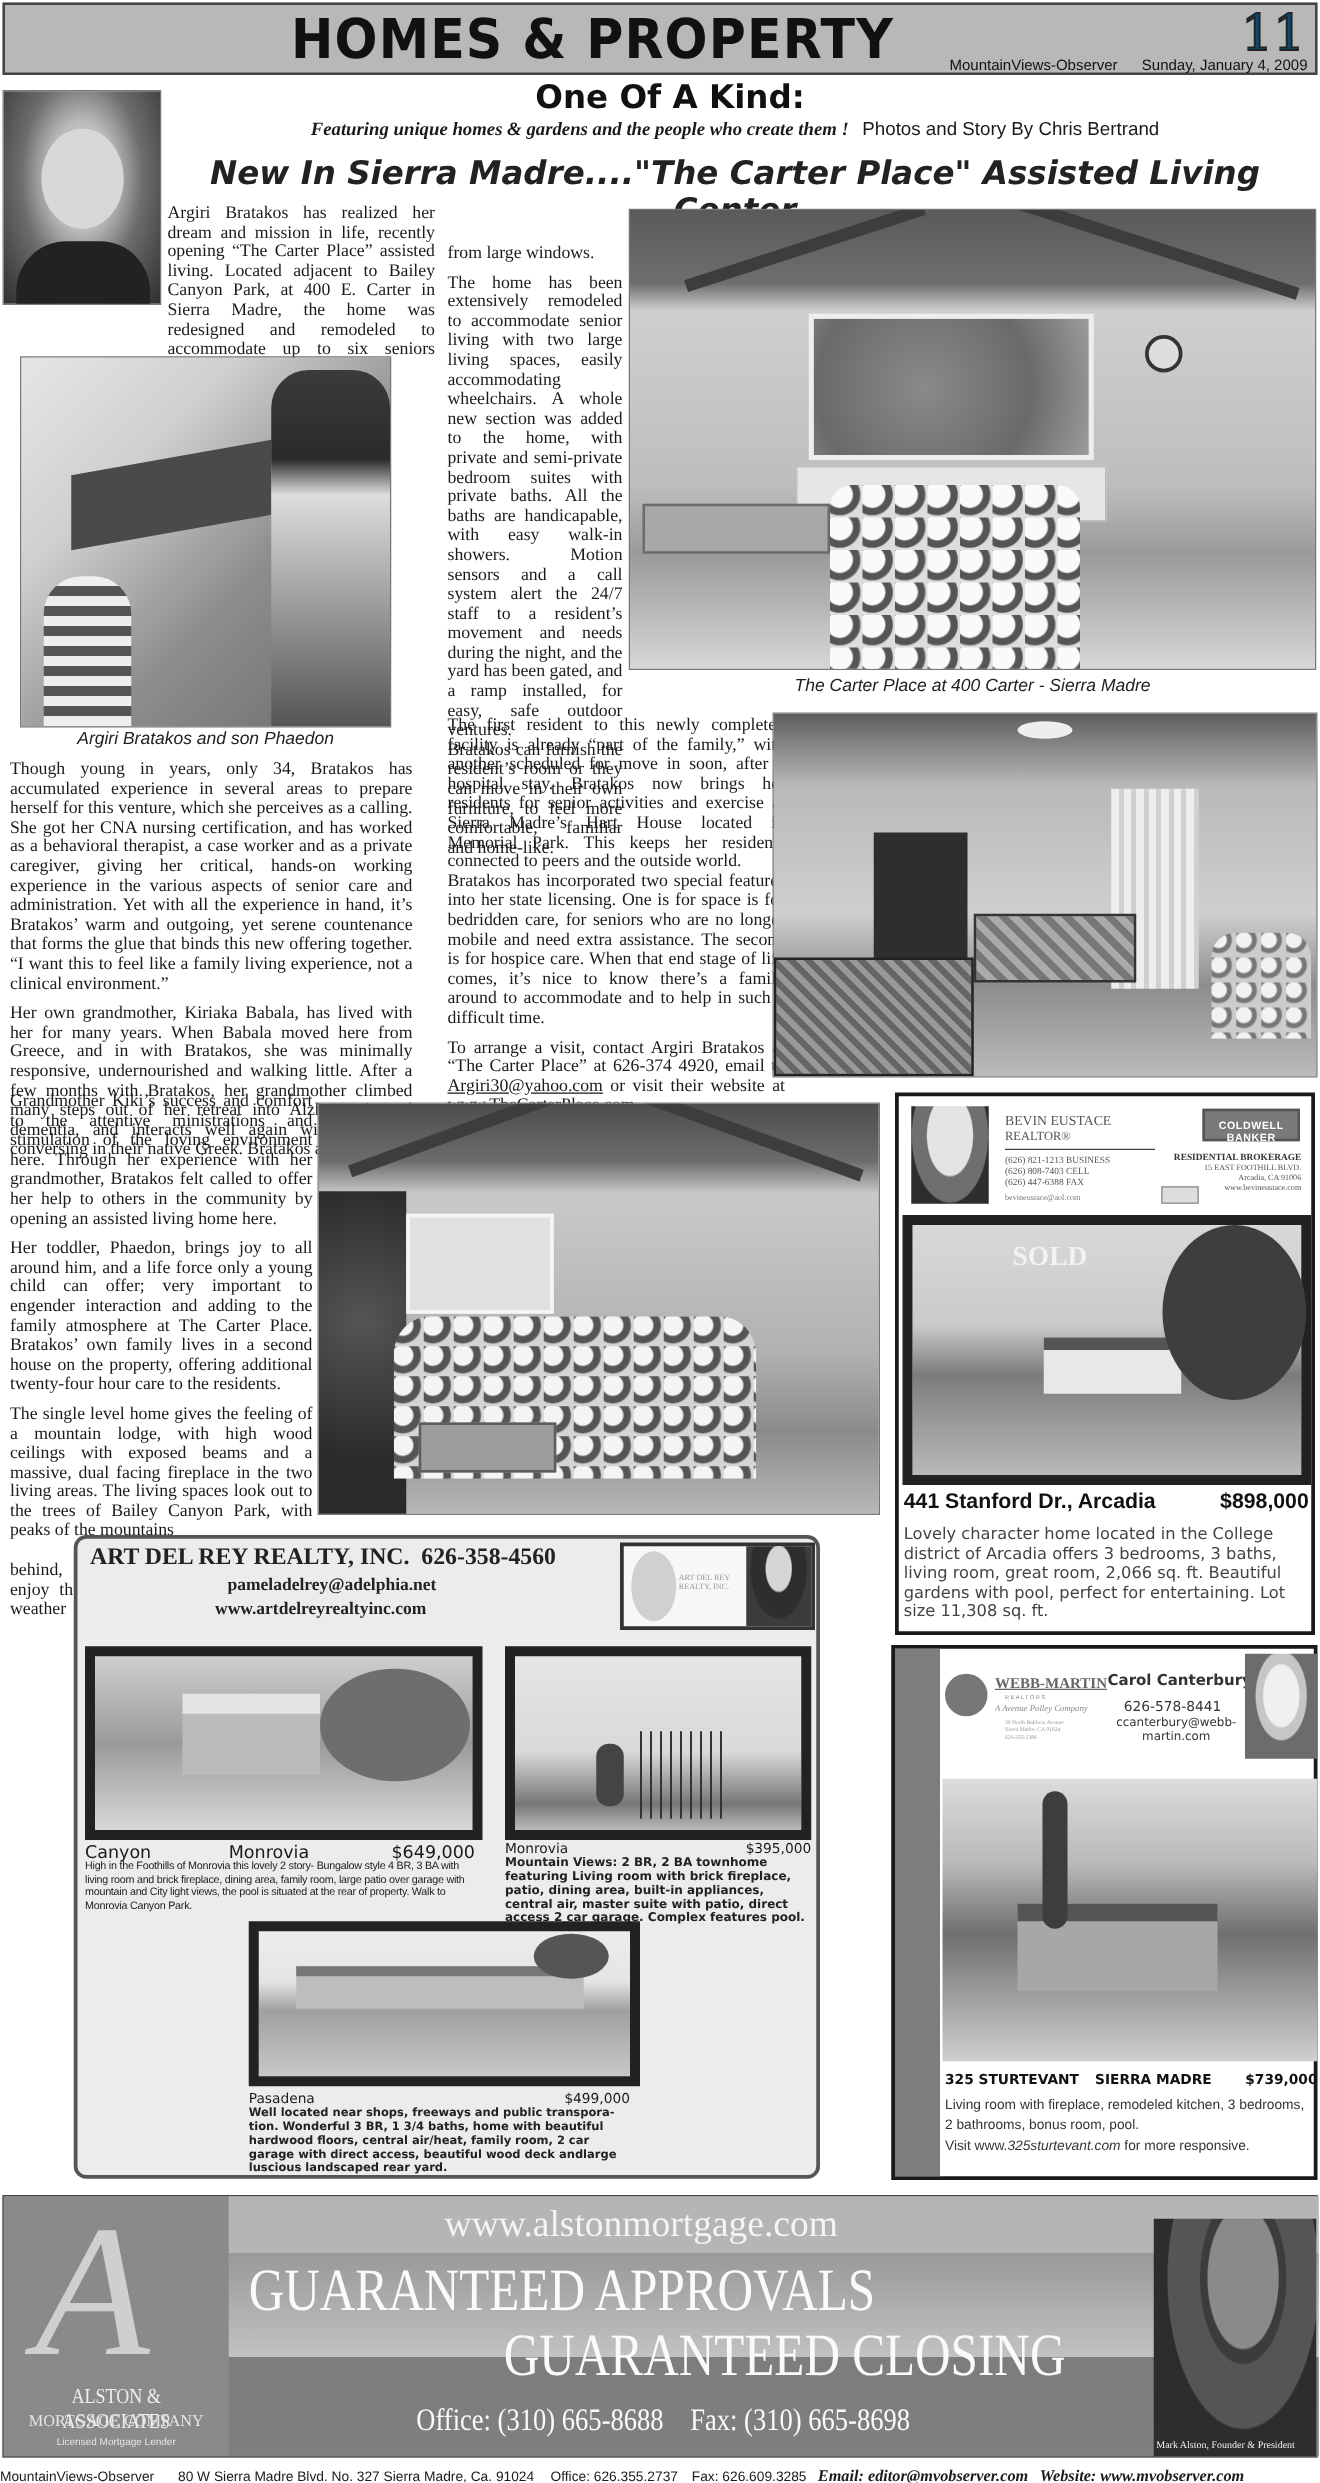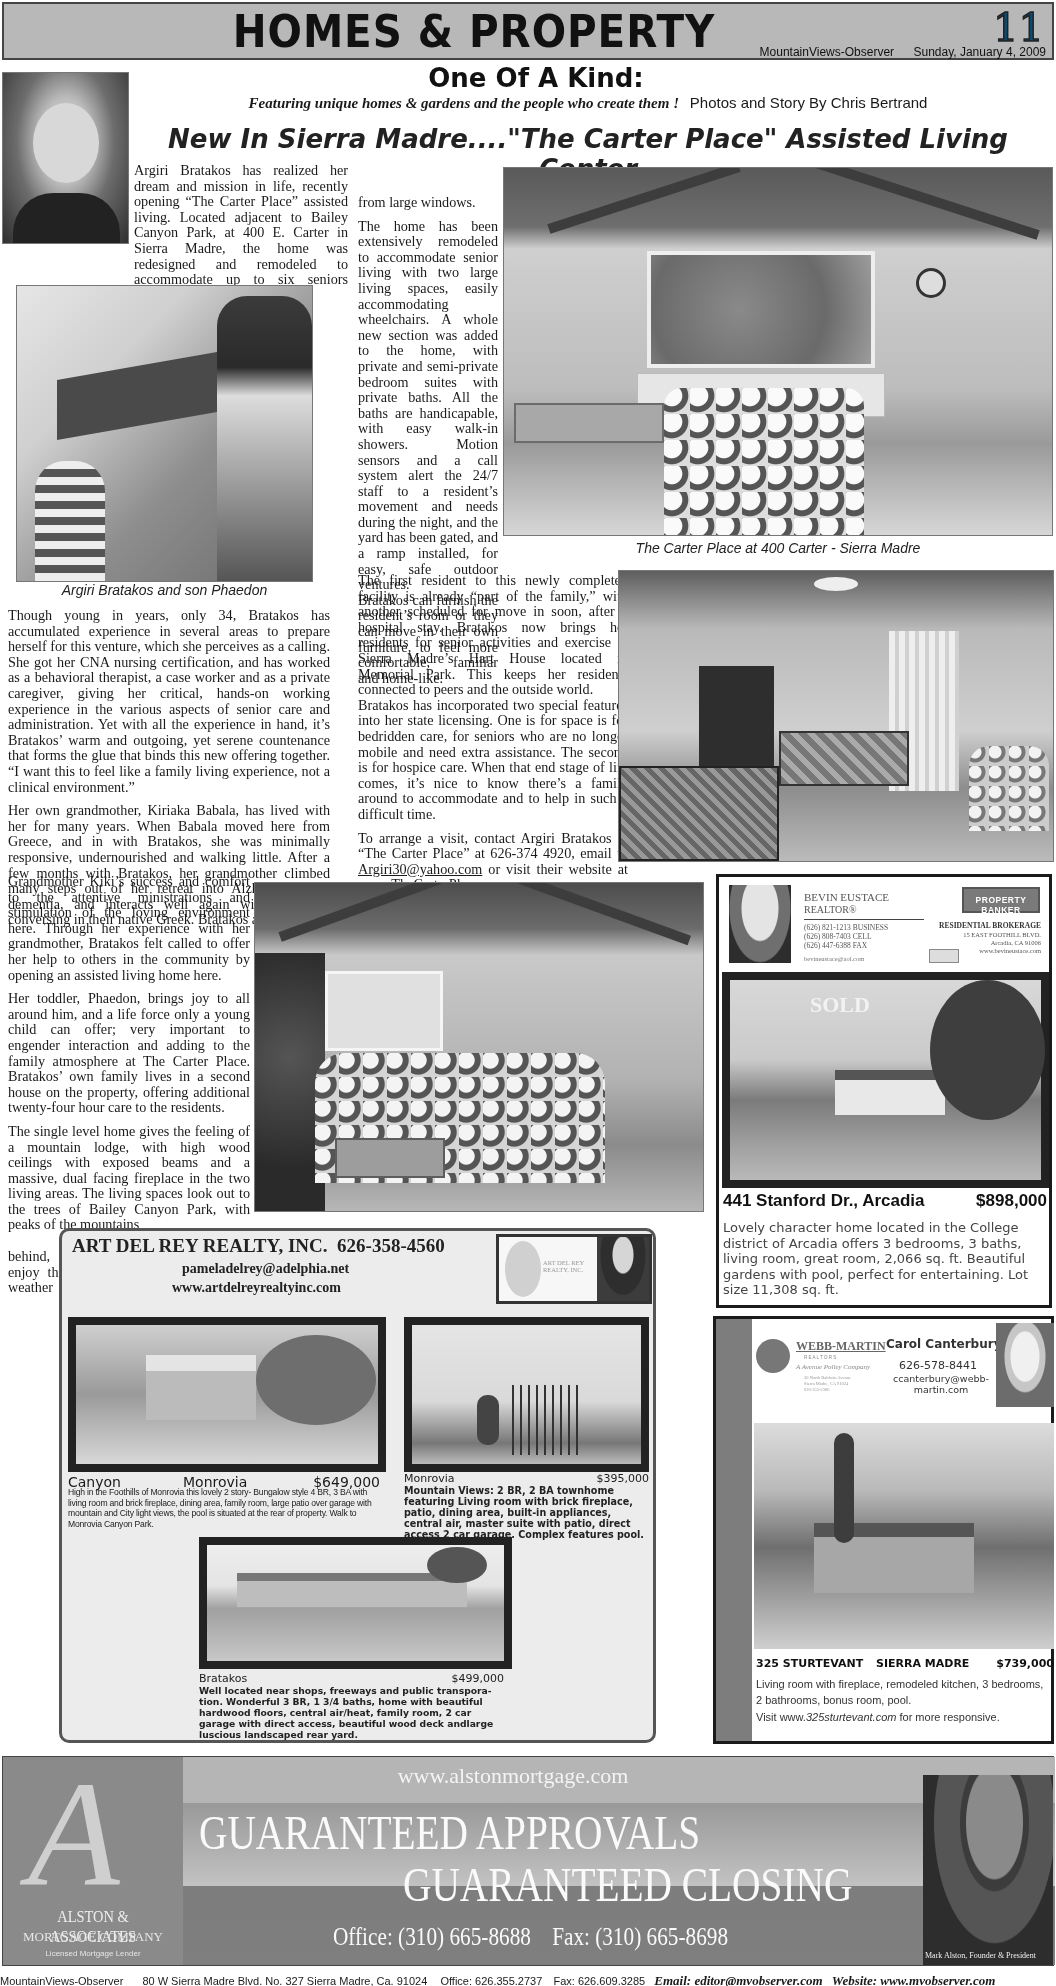--- a/index.html
+++ b/index.html
@@ -130,21 +130,21 @@
   <div class="abs" style="left:10px; top:8px; width:62px; height:78px; background: radial-gradient(ellipse at 50% 30%, #e4e4e4 0 18px, #6f6f6f 19px 30px, #2d2d2d 31px);"></div>
   <div class="abs serif" style="left:85px; top:14px; font-size:11px; color:#555;">BEVIN EUSTACE</div>
   <div class="abs serif" style="left:85px; top:27px; font-size:10px; color:#555;">REALTOR®</div>
   <div class="abs" style="left:85px; top:42px; width:120px; border-top:1px solid #444;"></div>
   <div class="abs serif" style="left:85px; top:46px; font-size:7.5px; line-height:9px; color:#555;">
     <div>(626) 821-1213 BUSINESS</div>
     <div>(626) 808-7403 CELL</div>
     <div>(626) 447-6388 FAX</div>
   </div>
   <div class="abs serif" style="left:85px; top:78px; font-size:6.5px; color:#777;">bevineustace@aol.com</div>
-  <div class="abs sans" style="left:243px; top:10px; width:78px; height:26px; background:#7a7a7a; border:2px solid #555; color:#fff; font-weight:bold; font-size:8.5px; text-align:center; padding-top:6px; letter-spacing:0.5px;">PROPERTY BANKER</div>
+  <div class="abs sans" style="left:243px; top:10px; width:78px; height:26px; background:#7a7a7a; border:2px solid #555; color:#fff; font-weight:bold; font-size:8.5px; text-align:center; padding-top:6px; letter-spacing:0.5px;">COLDWELL BANKER</div>
   <div class="abs serif" style="right:8px; top:44px; font-size:7.5px; font-weight:bold; color:#333;">RESIDENTIAL BROKERAGE</div>
   <div class="abs serif" style="right:8px; top:54px; font-size:6.5px; line-height:8px; text-align:right; color:#555;">
     <div>15 EAST FOOTHILL BLVD.</div>
     <div>Arcadia, CA 91006</div>
     <div>www.bevineustace.com</div>
   </div>
   <div class="abs" style="left:210px; top:72px; width:30px; height:14px; border:1px solid #888; background:#ddd;"></div>
   <div class="abs thumb" style="left:3px; top:95px; width:327px; height:216px; background: linear-gradient(180deg, #d8d8d8 0%, #cacaca 40%, #7b7b7b 60%, #9c9c9c 80%, #b9b9b9 100%);">
     <div class="abs serif" style="left:80px; top:12px; font-size:22px; font-weight:bold; color:#f2f2f2;">SOLD</div>
     <div class="abs" style="left:105px; top:90px; width:110px; height:45px; background:#e8e8e8; border-top:10px solid #555;"></div>
@@ -187,21 +187,21 @@
     <span>Monrovia</span>
     <span class="abs" style="right:0;">$395,000</span>
   </div>
   <div class="abs sanscond" style="left:342px; top:254px; width:245px; font-size:9.6px; font-weight:bold; line-height:11px; color:#222;">Mountain Views: 2 BR, 2 BA townhome featuring Living room with brick fireplace, patio, dining area, built-in appliances, central air, master suite with patio, direct access 2 car garage. Complex features pool.</div>
 
   <div class="abs thumb" style="left:137px; top:306px; width:313px; height:132px; background: linear-gradient(180deg, #ededed 0%, #e4e4e4 35%, #a0a0a0 55%, #c8c8c8 100%);">
     <div class="abs" style="left:30px; top:28px; width:230px; height:34px; background:#bdbdbd; border-top:8px solid #777;"></div>
     <div class="abs" style="left:220px; top:2px; width:60px; height:36px; border-radius:50%; background:#555;"></div>
   </div>
   <div class="abs sanscond" style="left:137px; top:441px; width:305px; font-size:11px;">
-    <span>Bratakos</span>
+    <span>Pasadena</span>
     <span class="abs" style="right:0;">$499,000</span>
   </div>
   <div class="abs sanscond" style="left:137px; top:454px; width:305px; font-size:9.2px; font-weight:bold; line-height:11px; color:#222;">Well located near shops, freeways and public transpora-tion. Wonderful 3 BR, 1 3/4 baths, home with beautiful hardwood floors, central air/heat, family room, 2 car garage with direct access, beautiful wood deck andlarge luscious landscaped rear yard.</div>
 </div>
 
 <div class="abs" style="left:713px; top:1316px; width:341px; height:428px; background:#fff; border:3px solid #1a1a1a;">
   <div class="abs" style="left:0; top:0; width:36px; height:422px; background:#7d7d7d;"></div>
   <div class="abs" style="left:40px; top:20px; width:34px; height:34px; border-radius:50%; background:#777;"></div>
   <div class="abs serif" style="left:80px; top:20px; font-size:12px; font-weight:bold; color:#666; text-decoration:underline;">WEBB-MARTIN</div>
   <div class="abs sans" style="left:88px; top:36px; font-size:4.5px; color:#888;">R E A L T O R S</div>
@@ -231,21 +231,21 @@
 </div>
 
 <div class="abs" style="left:2px; top:1756px; width:1052px; height:210px; background:#8f8f8f; border:1px solid #444;">
   <div class="abs" style="left:0; top:0; width:180px; height:208px; background:#8a8a8a;">
     <div class="abs serif" style="left:25px; top:-10px; font-size:150px; font-style:italic; color:#cfcfcf;">A</div>
     <div class="abs serif" style="left:4px; top:150px; width:172px; text-align:center; font-size:17px; color:#eee; transform:scaleX(0.85);">ALSTON &amp; ASSOCIATES</div>
     <div class="abs serif" style="left:4px; top:172px; width:172px; text-align:center; font-size:13px; color:#e6e6e6;">MORTGAGE COMPANY</div>
     <div class="abs sans" style="left:4px; top:192px; width:172px; text-align:center; font-size:8px; color:#e6e6e6;">Licensed Mortgage Lender</div>
   </div>
   <div class="abs" style="left:180px; top:0; width:872px; height:208px; background: linear-gradient(180deg, #b5b5b5 0%, #b5b5b5 22%, #999 22%, #c2c2c2 62%, #7d7d7d 62%, #7f7f7f 100%);">
-    <div class="abs serif" style="left:0; width:660px; top:6px; text-align:center; font-size:22px; color:#f4f4f4;">www.alstonmortgage.com</div>
+    <div class="abs serif" style="left:0; width:660px; top:6px; text-align:center; font-size:30px; color:#f4f4f4;">www.alstonmortgage.com</div>
     <div class="abs serif" style="left:16px; top:48px; font-size:48px; color:#fafafa; transform:scaleX(0.82); transform-origin:left;">GUARANTEED APPROVALS</div>
     <div class="abs serif" style="left:220px; top:100px; font-size:48px; color:#fafafa; transform:scaleX(0.82); transform-origin:left;">GUARANTEED CLOSING</div>
     <div class="abs serif" style="left:150px; top:166px; font-size:25px; color:#fafafa; transform:scaleX(0.85); transform-origin:left;">
       <span>Office: (310) 665-8688</span>&nbsp;&nbsp;&nbsp;&nbsp;<span>Fax: (310) 665-8698</span>
     </div>
     <div class="abs" style="left:740px; top:18px; width:130px; height:190px; background: radial-gradient(ellipse at 55% 25%, #8a8a8a 0 28px, #3c3c3c 29px 34px, #555 35px 60px, #2d2d2d 61px);"></div>
     <div class="abs serif" style="left:742px; top:194px; font-size:8px; color:#f0f0f0;">Mark Alston, Founder &amp; President</div>
   </div>
 </div>
 

